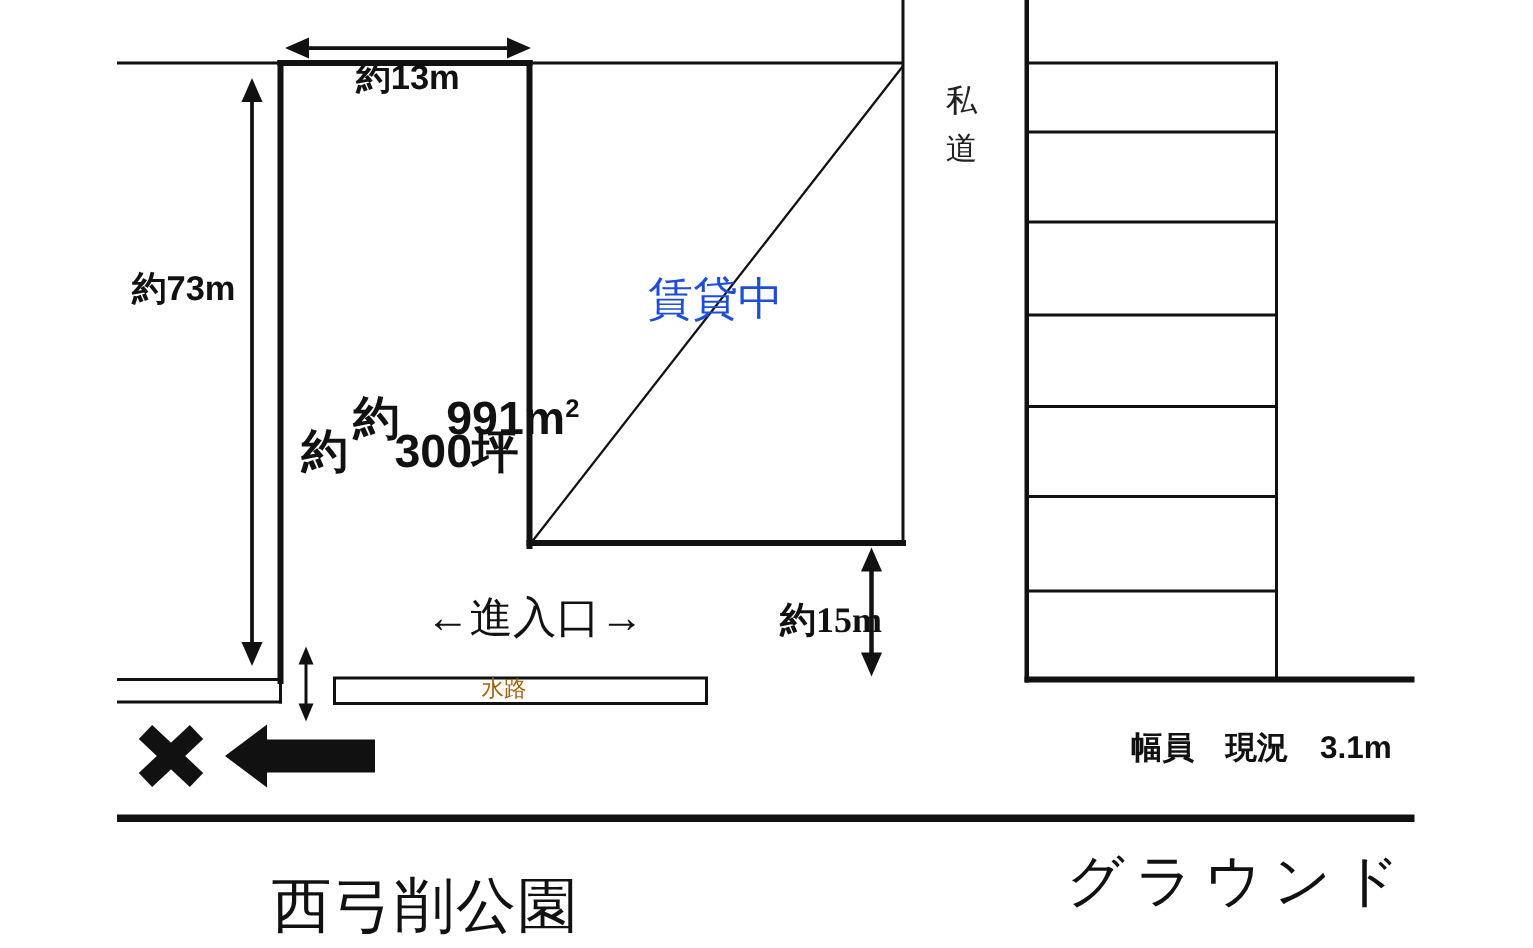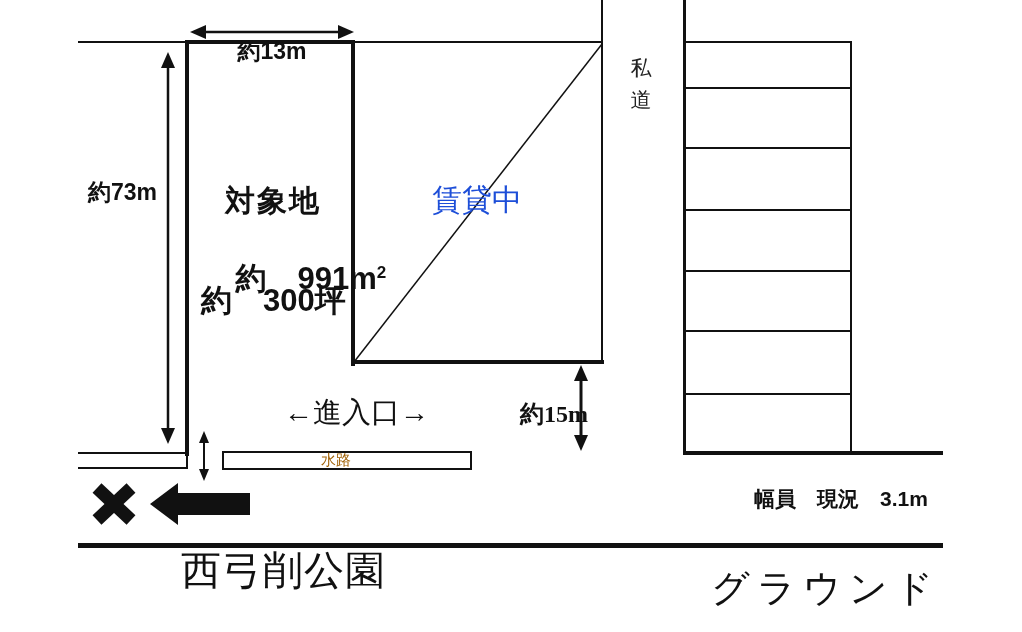--- a/index.html
+++ b/index.html
@@ -80,21 +80,20 @@
     <line x1="41" y1="6" x2="7" y2="38" stroke="#111" stroke-width="13"></line>
   </svg>
   <svg style="left:148px;top:481px;" width="104" height="46" viewBox="0 0 104 46">
     <polygon points="2,23 30,2 30,12 102,12 102,34 30,34 30,44" fill="#111"></polygon>
   </svg>
 
   <div class="txt b" style="left:188px;top:3px;width:168px;text-align:center;font-size:23px;margin-top:36px;">約13m</div>
 
   <div class="txt b" style="left:88px;top:180px;font-size:23px;">約73m</div>
 
-  <div class="txt b" style="left:225px;top:184px;font-size:30px;letter-spacing:2px;">対象地</div>
 
   <div class="txt b" style="left:201px;top:228px;font-size:31px;">
     <span>約　991m</span><sup>2</sup>
   </div>
 
   <div class="txt b" style="left:201px;top:284px;font-size:31px;">約　300坪</div>
 
   <div class="txt" style="left:432px;top:183px;font-size:30px;color:#1d4ed8;">賃貸中</div>
 
   <div class="txt" id="t-proad" style="left:628px;top:56px;width:26px;font-size:21px;color:#222;">
@@ -103,17 +102,17 @@
   </div>
 
   <div class="txt" style="left:284px;top:397px;font-size:29px;">←進入口→</div>
 
   <div class="txt" style="left:321px;top:452px;font-size:15px;color:#a16207;">水路</div>
 
   <div class="txt b" style="left:520px;top:401px;font-size:24px;font-family:Liberation Serif, serif;">約15m</div>
 
   <div class="txt b" style="left:754px;top:487px;font-size:21px;">幅員　現況　3.1m</div>
 
-  <div class="txt" style="left:181px;top:548px;font-size:40px;letter-spacing:1px;">西弓削公園</div>
+  <div class="txt" style="left:181px;top:582px;font-size:40px;letter-spacing:1px;">西弓削公園</div>
 
   <div class="txt" style="left:711px;top:568px;font-size:38px;letter-spacing:7px;">グラウンド</div>
 
 </div>
 
 </body></html>

